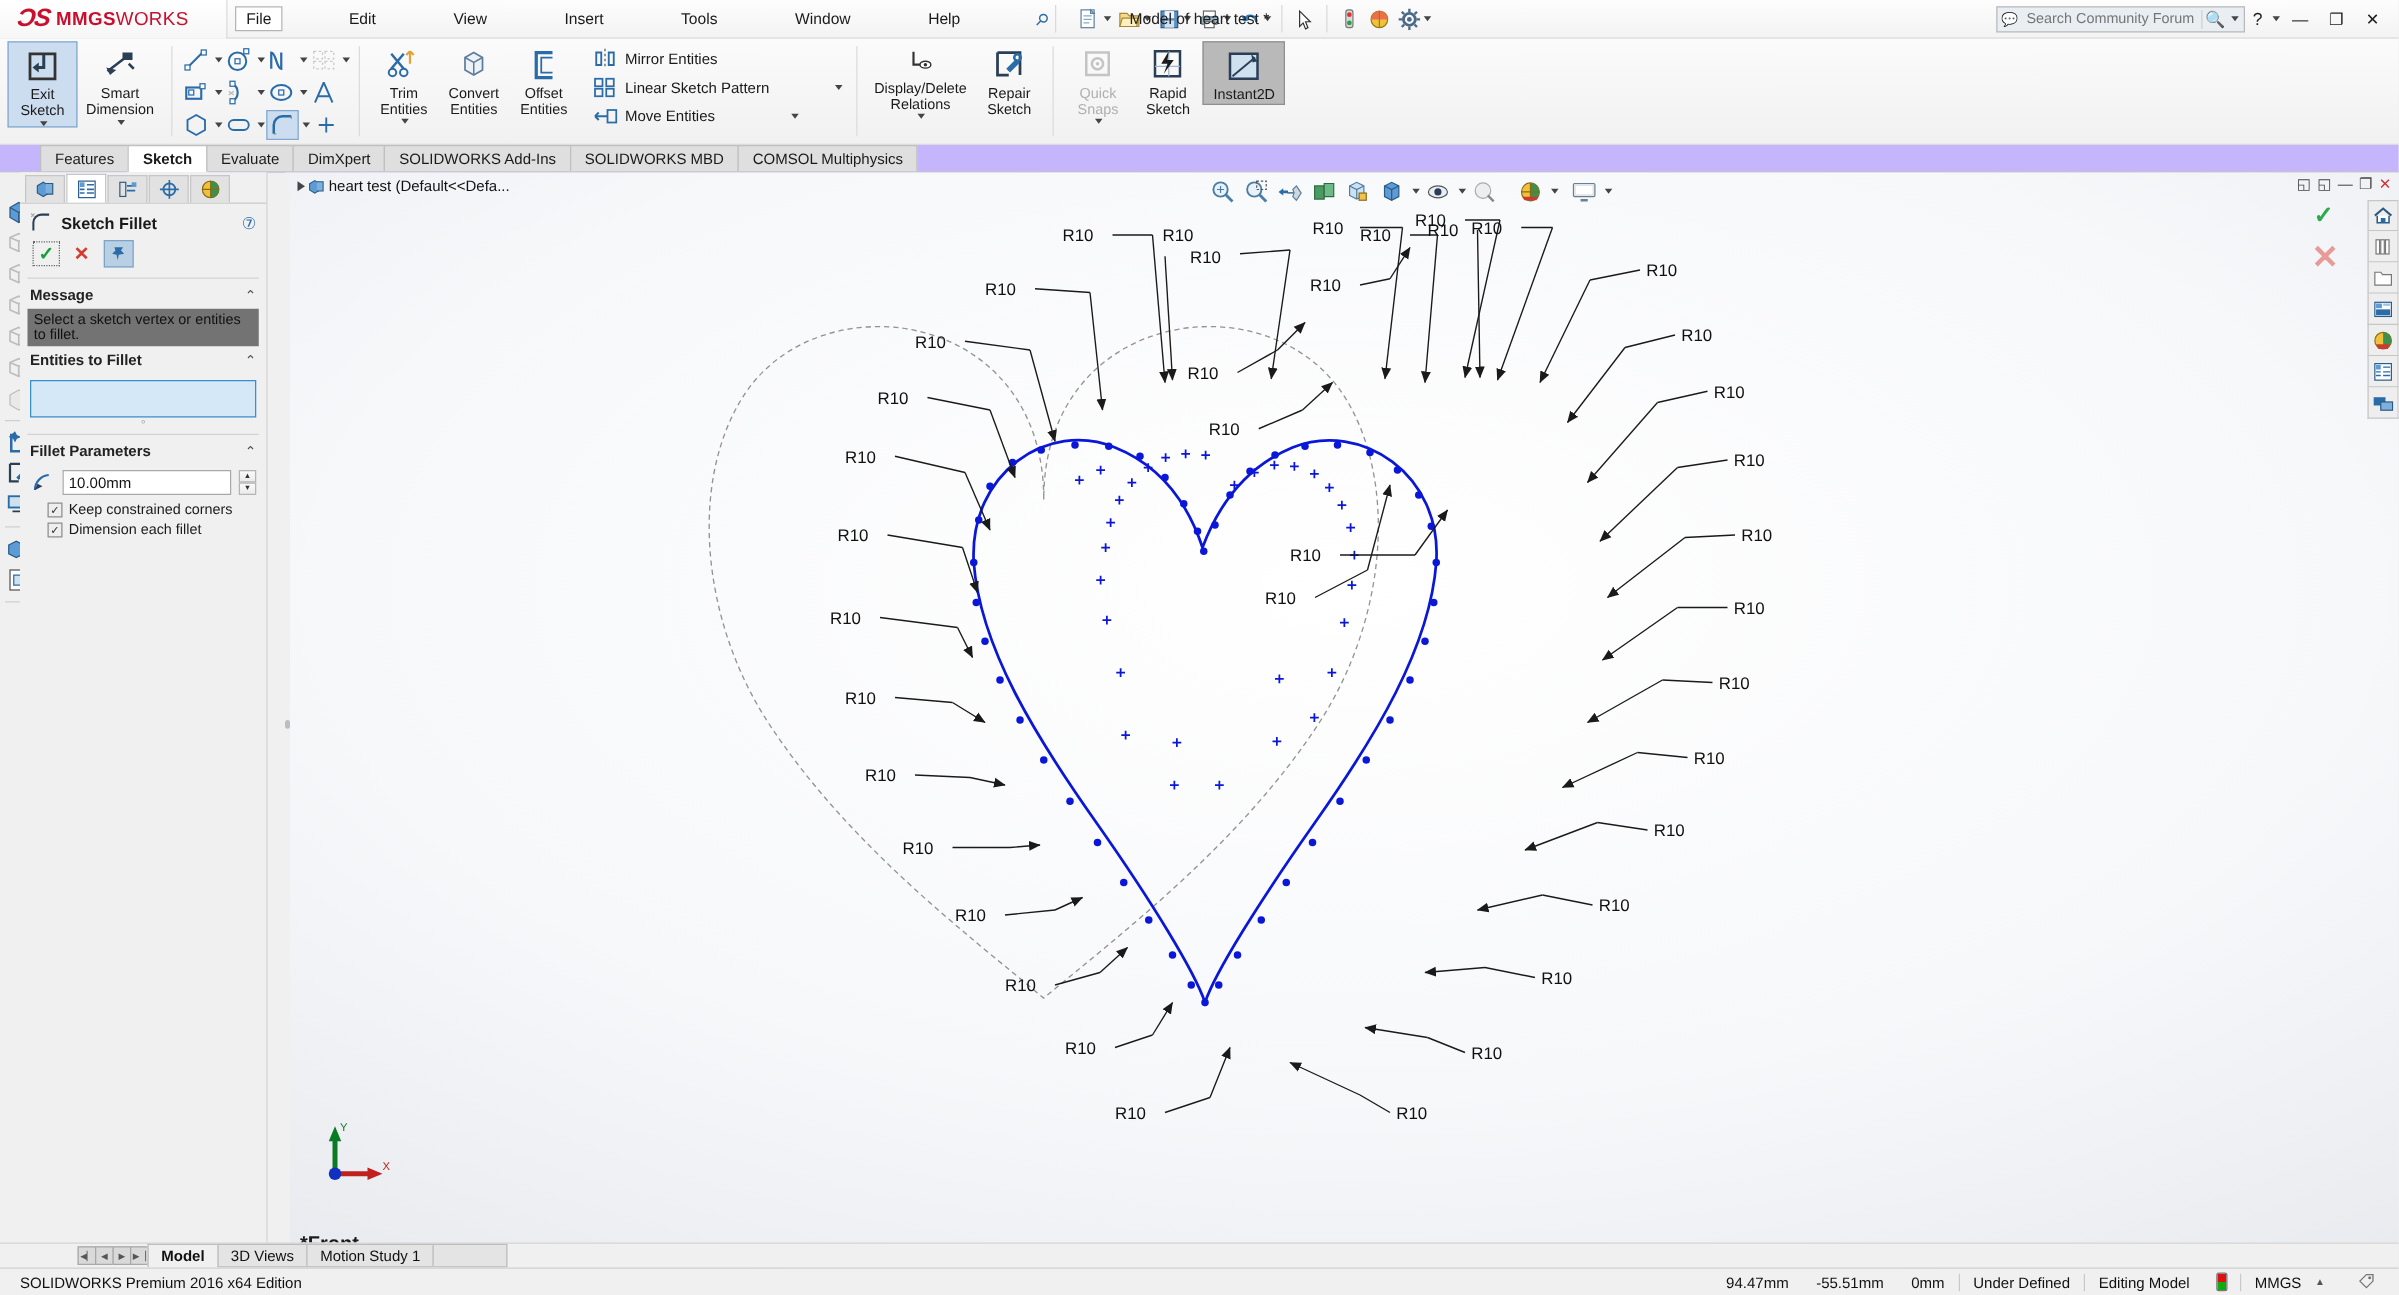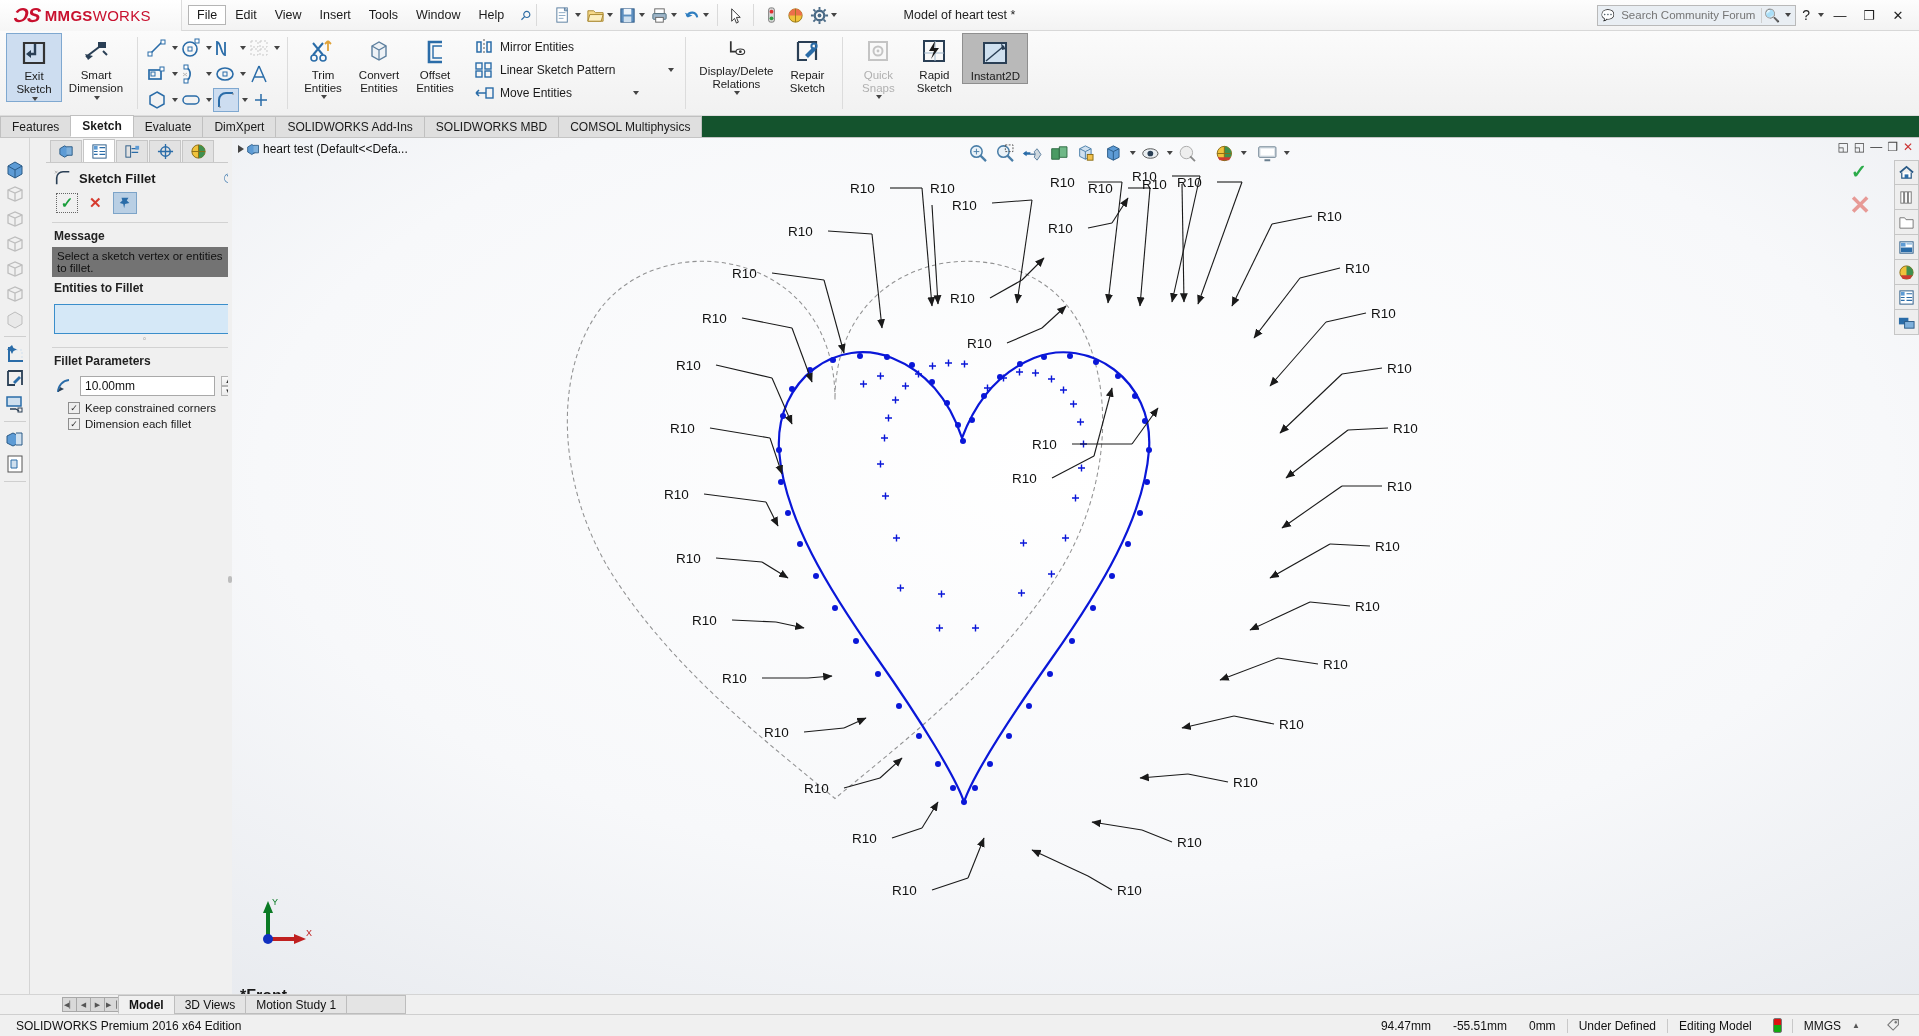--- a/index.html
+++ b/index.html
@@ -20,21 +20,21 @@
     border-bottom: 1px solid #d8d8d8;
     display: flex; align-items: center;
   }
   .logo-wrap { width: 182px; height: 31px; display: flex; align-items: center;
     padding-left: 14px; border-right: 1px solid #dcdcdc;
     background: linear-gradient(#ffffff,#f6f6f6); }
   .logo-mark { font-size: 20px; font-weight: bold; color: #c8102e; font-style: italic;
      letter-spacing: -1px; transform: skewX(-8deg); }
   .logo-text { font-size: 15px; font-weight: bold; color: #c8102e; margin-left: 5px; letter-spacing: .3px;}
   .logo-text .light { font-weight: normal; }
-  .menubar { display: flex; align-items: center; height: 31px; margin-left: 6px; }
+  .menubar { display: flex; align-items: center; height: 31px; margin-left: 6px; gap: 44px; }
   .menu-item { padding: 3px 9px; font-size: 12.5px; color: #1a1a1a; cursor: default; }
   .menu-item.boxed { border: 1px solid #b5b5b5; background: #fff; padding: 2px 8px; }
   .pin-icon { margin-left: 8px; color: #2e6da4; font-size: 13px; transform: rotate(45deg); }
 
   .tb-sep { width: 1px; height: 22px; background: #dadada; margin: 0 5px; }
   .qa-tools { display: flex; align-items: center; margin-left: 10px; gap: 1px; }
   .qa-btn { display: flex; align-items: center; height: 24px; padding: 0 2px; cursor: default; }
   .qa-ico { width: 19px; height: 19px; display: block; }
   .caret { width: 0; height: 0; border-left: 3.5px solid transparent; border-right: 3.5px solid transparent;
            border-top: 4px solid #444; margin-left: 2px; }
@@ -72,35 +72,35 @@
   .small-row { display: flex; align-items: center; gap: 1px; height: 25px; }
   .sbtn { display: flex; align-items: center; height: 24px; padding: 0 1px; }
   .sico { width: 22px; height: 22px; }
 
   .text-btn-col { display: flex; flex-direction: column; gap: 1px; padding-top: 3px; }
   .text-btn { display: flex; align-items: center; height: 22px; padding: 0 4px; gap: 5px; }
   .text-btn .tl { font-size: 12px; color: #1a1a1a; }
 
   
   .tabstrip { position: absolute; top: 116px; left: 0; width: 1919px; height: 22px;
-    background: #14532d; display: flex; align-items: flex-end; border-bottom: 1px solid #c4c4c4;}
+    background: #c4b5fd; display: flex; align-items: center; border-bottom: 1px solid #c4c4c4; padding-left: 32px;}
   .tab { height: 21px; padding: 0 11px; display: flex; align-items: center;
      font-size: 12px; background: #dfdfdf; border: 1px solid #c0c0c0; border-bottom: none;
      margin-right: -1px; color: #1a1a1a; }
   .tab.active { background: #fff; font-weight: bold; border-bottom: 1px solid #fff; height: 22px; }
 
   
   .rail { position: absolute; top: 138px; left: 0; width: 30px; bottom: 22px;
      background: #f0f0f0; border-right: 1px solid #d4d4d4; padding-top: 20px;
      display: flex; flex-direction: column; align-items: center; gap: 3px; }
   .rail .ri { width: 22px; height: 22px; }
   .rail .rsep { width: 22px; height: 1px; background: #cfcfcf; margin: 3px 0; }
 
   
-  .pmp { position: absolute; top: 138px; left: 46px; width: 198px; bottom: 22px;
+  .pmp { position: absolute; top: 138px; left: 16px; width: 198px; bottom: 22px;
      background: #f0f0f0; border-right: 1px solid #cfcfcf; }
   .pm-tabs { display: flex; height: 24px; align-items: flex-end; padding-left: 4px; background:#f0f0f0;}
   .pm-tab { width: 32px; height: 22px; display: flex; align-items: center; justify-content: center;
     border: 1px solid #c6c6c6; border-bottom: none; background: #e2e2e2; margin-right: 1px; }
   .pm-tab.active { background: #fff; height: 23px; }
   .pm-tab svg, .pm-tab .gi { width: 17px; height: 17px; }
   .pm-body { background: #f0f0f0; height: calc(100% - 24px); border-top: 1px solid #c9c9c9;
      padding: 0; overflow: hidden; }
   .pm-header { display: flex; align-items: center; padding: 6px 8px 2px 8px; gap: 7px; }
   .pm-title { font-size: 13px; font-weight: bold; color: #1a1a1a; }

